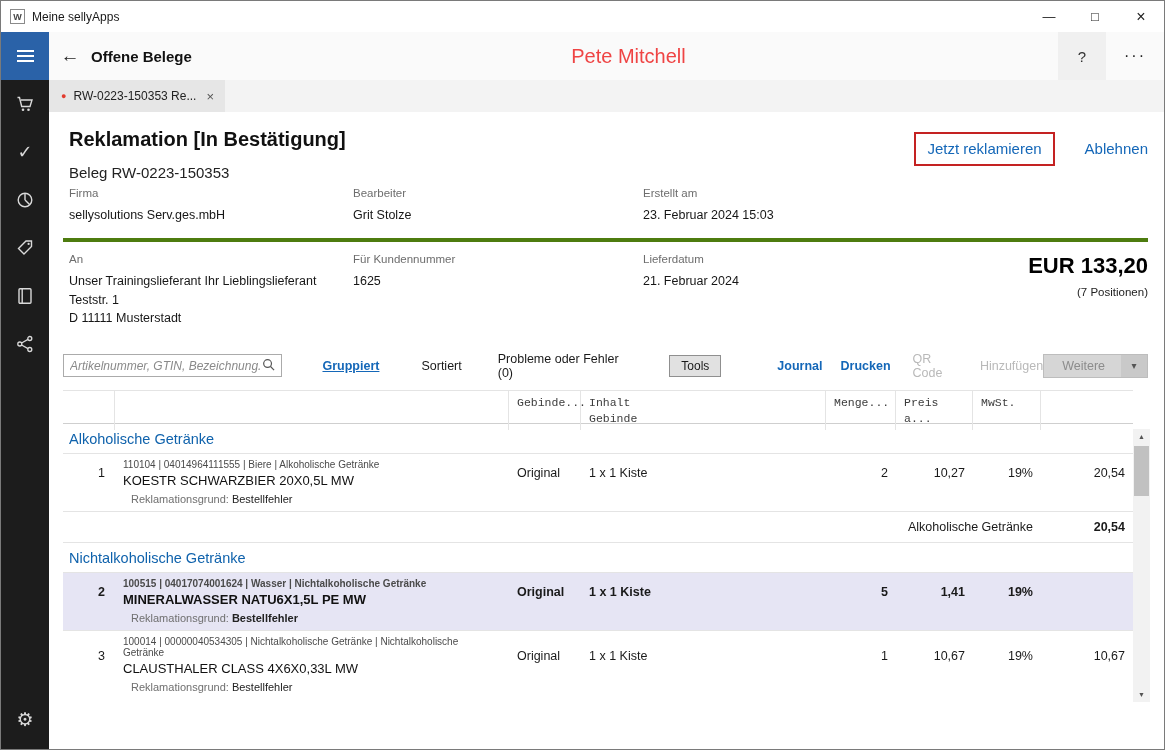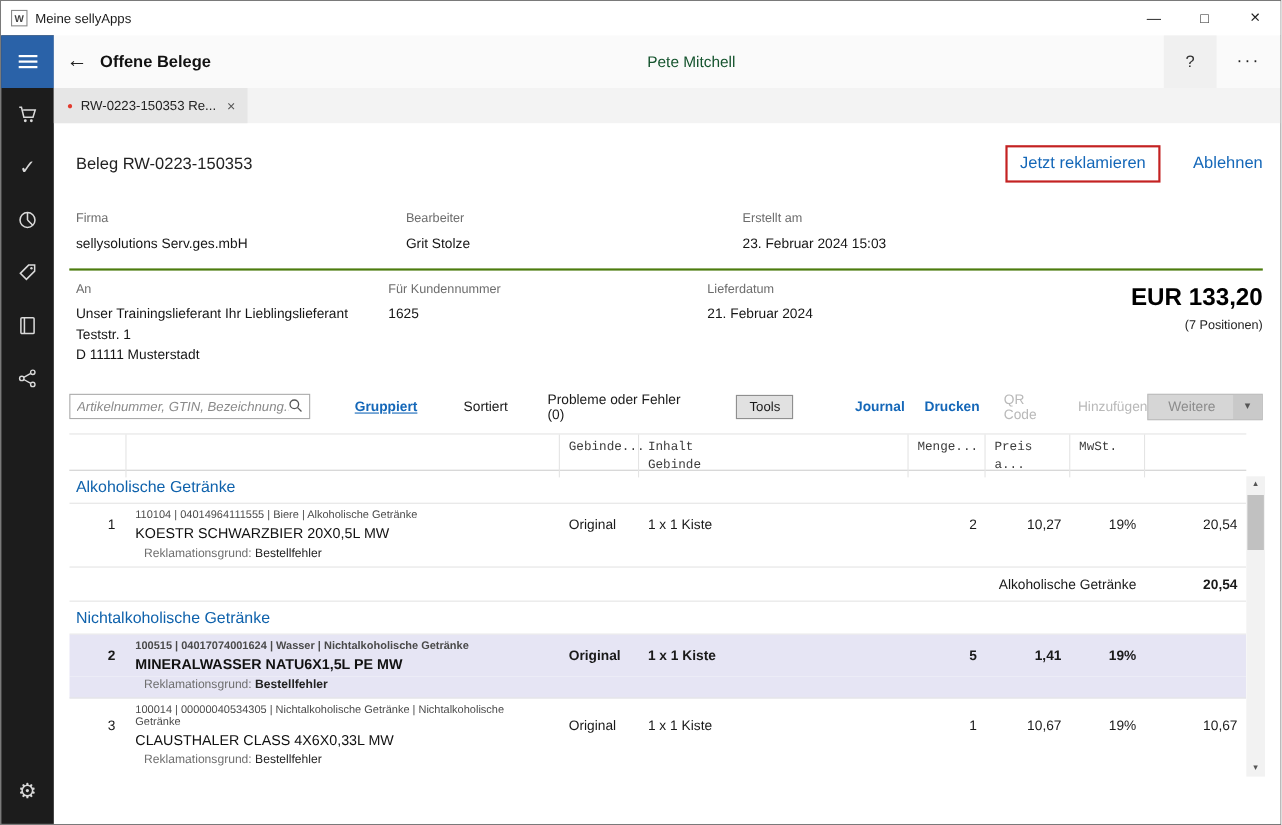--- a/index.html
+++ b/index.html
@@ -25,21 +25,21 @@
   .hamburger i { display:block; width:17px; height:2px; background:#fff; }
   .nav-icon { width:48px; height:48px; display:flex; align-items:center; justify-content:center; color:#d9d9d9; font-size:18px; }
   .nav-icon.bottom { margin-top:auto; margin-bottom:6px; font-size:19px; }
 
   .main { flex:1; display:flex; flex-direction:column; min-width:0; background:#fff; }
 
   
   .appheader { flex:0 0 48px; display:flex; align-items:center; background:#fafafa; position:relative; }
   .back-btn { width:42px; height:48px; display:flex; align-items:center; justify-content:center; font-size:19px; color:#222; }
   .page-title { font-size:15px; font-weight:700; color:#111; }
-  .user-link { position:absolute; left:calc(50% + 22px); transform:translateX(-50%); color:#14532d; font-size:14px; }
+  .user-link { position:absolute; left:calc(50% + 22px); transform:translateX(-50%); color:#ef4444; font-size:20px; }
   .header-right { margin-left:auto; display:flex; }
   .help-btn { width:48px; height:48px; background:#f0f0f0; display:flex; align-items:center; justify-content:center; font-size:15px; color:#333; }
   .more-btn { width:58px; height:48px; display:flex; align-items:center; justify-content:center; font-size:16px; letter-spacing:2px; color:#222; }
 
   
   .tabstrip { flex:0 0 32px; background:#f3f3f3; display:flex; align-items:stretch; }
   .tab { display:flex; align-items:center; gap:7px; padding:0 11px 0 12px; background:#e6e6e6; }
   .tab-dot { color:#e23b2e; font-size:9px; line-height:1; }
   .tab-label { font-size:12px; color:#222; }
   .tab-close { font-size:13px; color:#555; margin-left:3px; }
@@ -49,21 +49,21 @@
 
   .doc-head { display:flex; margin-top:16px; }
   .doc-title { font-size:20px; font-weight:700; color:#111; }
   .doc-subtitle { font-size:15px; color:#222; margin-top:13px; }
   .doc-actions { margin-left:auto; display:flex; align-items:flex-start; gap:30px; margin-top:4px; }
   .primary-box { border:2px solid #c42222; padding:6px 11px; }
   .primary-action { color:#1467b8; font-size:15px; }
   .secondary-action { color:#1467b8; font-size:15px; padding-top:8px; }
   .doc-left { padding-left:6px; }
 
-  .fields-row1 { display:grid; grid-template-columns:284px 290px 1fr; margin-top:27px; padding:0 0 13px 6px; border-bottom:2px solid #4d7c0f;gap:16px; }
+  .fields-row1 { display:grid; grid-template-columns:284px 290px 1fr; margin-top:6px; padding:0 0 13px 6px; border-bottom:4px solid #4d7c0f; }
   .fields-row2 { display:grid; grid-template-columns:284px 290px 230px 1fr; padding:11px 0 12px 6px; }
   .f-label { font-size:11.5px; color:#6d6d6d; margin-bottom:7px; }
   .f-value { font-size:12.5px; color:#161616; line-height:1.5; white-space:pre-line; }
   .total-block { text-align:right; }
   .total-amount { font-size:22px; font-weight:700; color:#000; }
   .total-note { font-size:11.5px; color:#222; margin-top:7px; }
 
   
   .toolbar { display:flex; align-items:center; margin-top:13px; font-size:12.5px; height:25px; }
   .search-box { width:250px; height:23px; border:1px solid #ababab; display:flex; align-items:center; padding:0 6px 0 6px; background:#fff; }
@@ -193,20 +193,21 @@
           <span class="tab-dot">●</span>
           <span class="tab-label">RW-0223-150353 Re...</span>
           <span class="tab-close">×</span>
         </div>
       </div>
 
       <div class="content">
 
         <div class="doc-head">
           <div class="doc-left">
+            <div class="doc-title">Reklamation [In Bestätigung]</div>
             <div class="doc-subtitle">Beleg RW-0223-150353</div>
           </div>
           <div class="doc-actions">
             <div class="primary-box">
               <span class="primary-action">Jetzt reklamieren</span>
             </div>
             <span class="secondary-action">Ablehnen</span>
           </div>
         </div>
 

